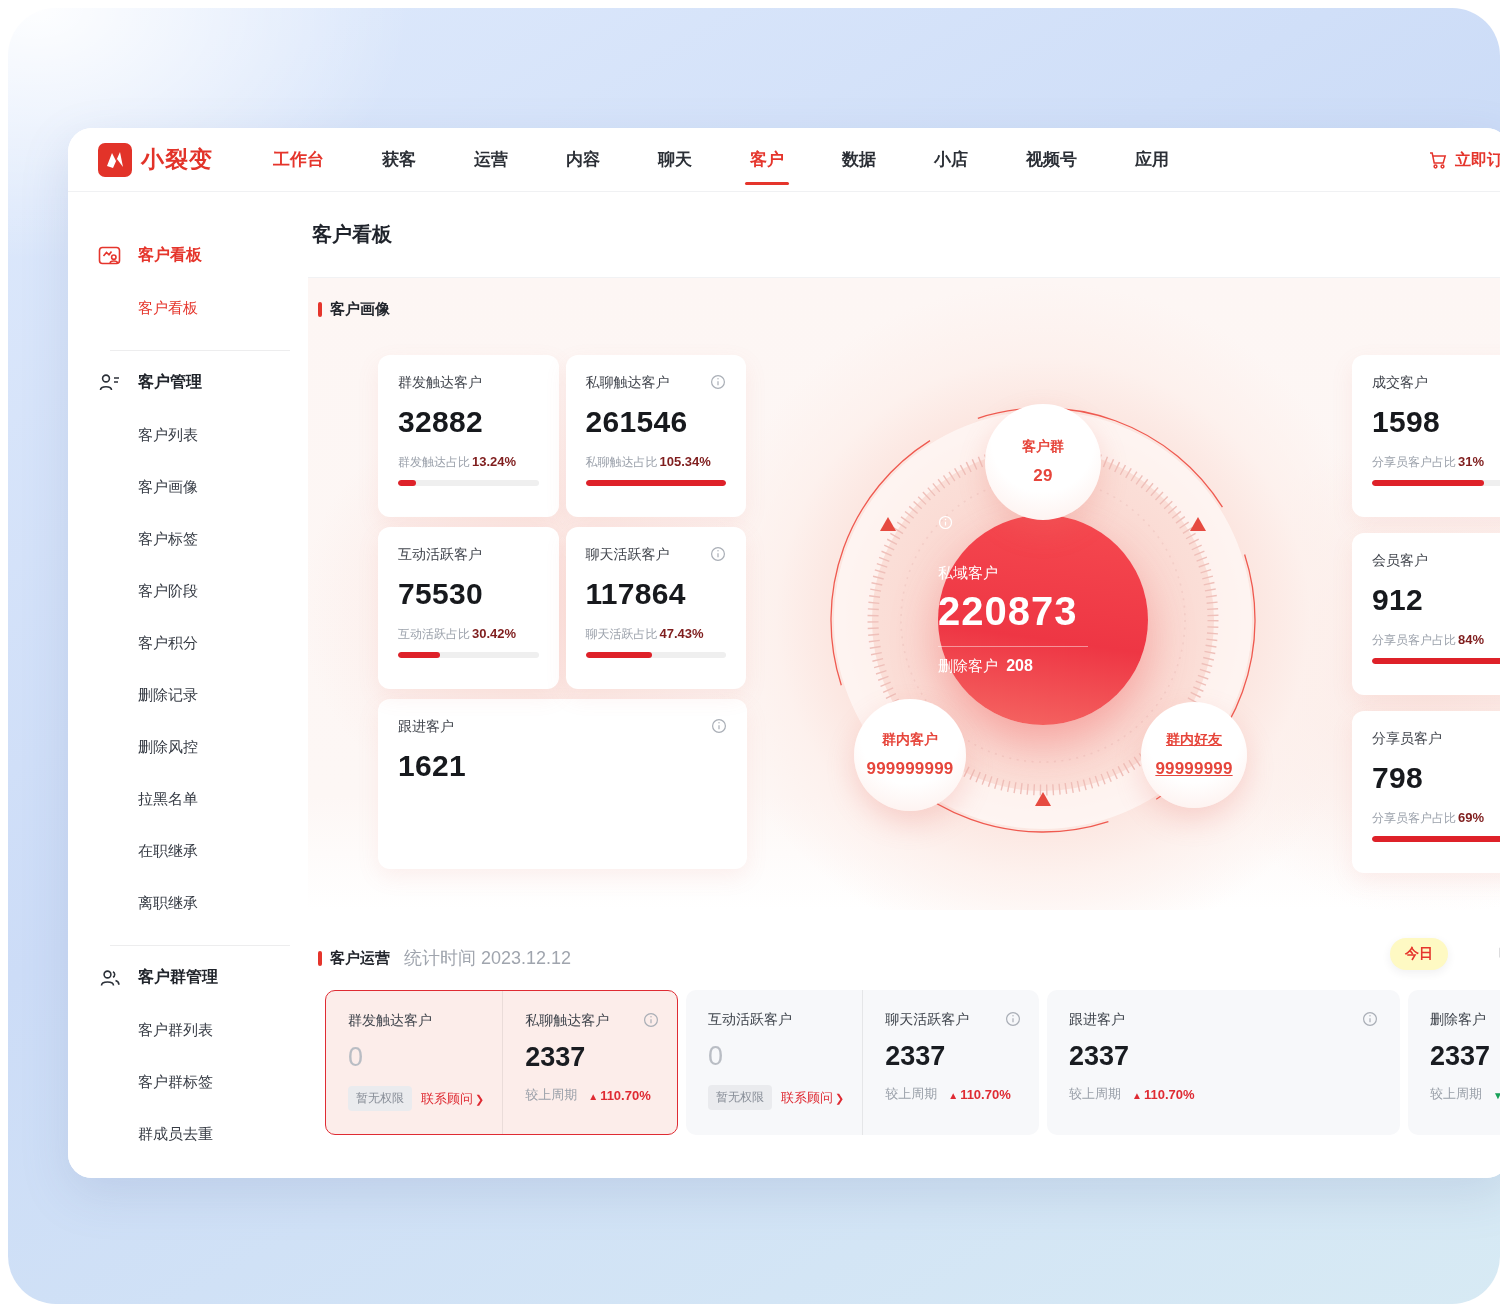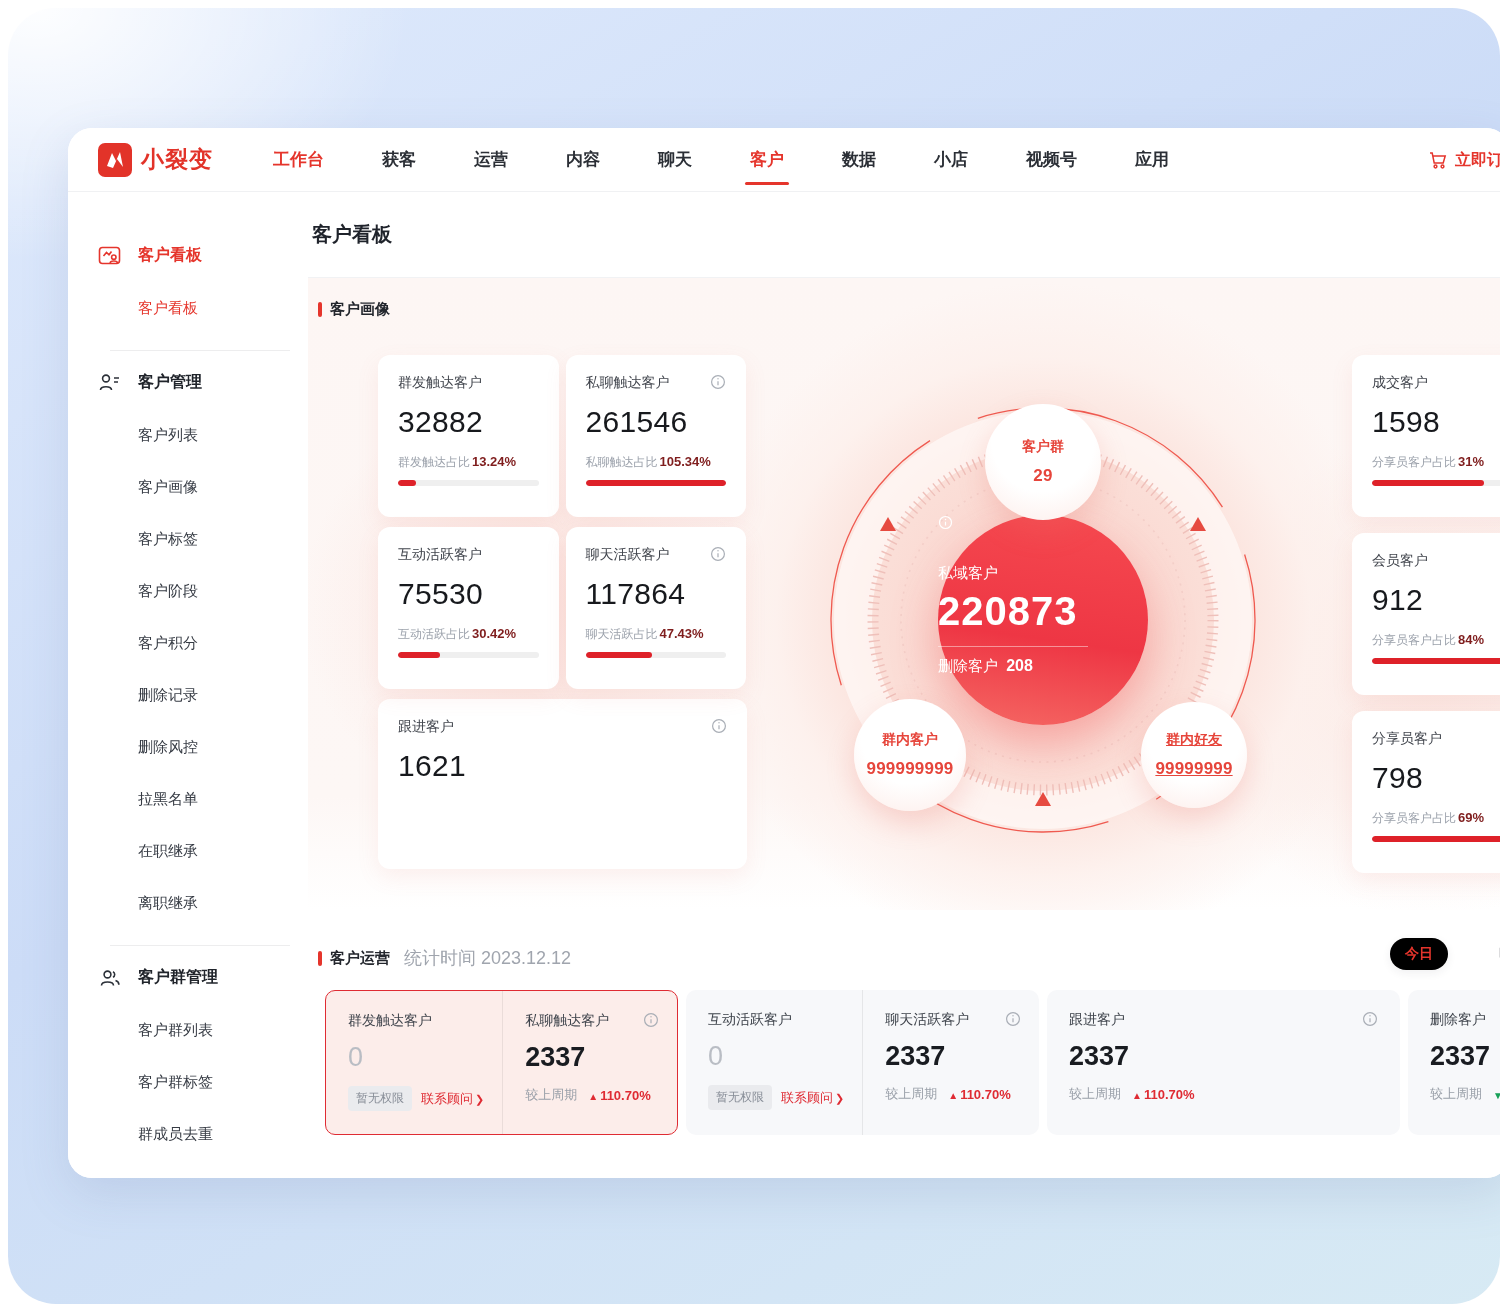--- a/index.html
+++ b/index.html
@@ -52,21 +52,21 @@
       radial-gradient(330px 320px at 1120px 400px, rgba(250,220,213,.55), rgba(255,255,255,0) 75%),
       linear-gradient(180deg,#fdf6f4 0%, #fdf7f5 82%, #ffffff 100%); }
   .dash .sec{ position:absolute; left:10px; top:22px; }
 
   .cards-left{ position:absolute; left:70px; top:77px; width:368px; }
   .cards-grid{ display:flex; gap:7px; margin-bottom:10px; }
   .card{ background:#fff; border-radius:12px; box-shadow:0 8px 22px rgba(228,120,110,.10); padding:19px 20px; }
   .card.half{ width:181px; height:162px; }
   .card.wide{ width:369px; height:170px; }
   .card-title{ display:flex; align-items:flex-start; justify-content:space-between; font-size:14px; color:#41454d; }
-  .card-value{ font-size:30px; font-weight:400; color:#17191d; margin-top:13px; letter-spacing:.3px; }
+  .card-value{ font-size:30px; font-weight:700; color:#17191d; margin-top:13px; letter-spacing:.3px; }
   .card-sub{ margin-top:15px; font-size:12px; color:#9ba1ab; white-space:nowrap; }
   .card-sub b{ font-size:13px; color:#7f1d1d; margin-left:2px; }
   .progress{ margin-top:9px; height:6px; border-radius:3px; background:#efefef; overflow:hidden; }
   .progress .fill{ height:100%; border-radius:3px; background:#de2129; }
 
   
   .gauge{ position:absolute; left:495px; top:102px; width:480px; height:480px; }
   .gauge svg{ position:absolute; left:0; top:0; }
   .gauge-center{ position:absolute; left:135px; top:135px; width:210px; height:210px; border-radius:50%;
     background:linear-gradient(188deg,#f5484f 6%, #ee3644 58%, #f87d71 118%);
@@ -87,21 +87,21 @@
   .bubble.top{ left:182px; top:24px; width:116px; height:116px; }
   .bubble.left{ left:51px; top:319px; width:112px; height:112px; }
   .bubble.right{ left:338px; top:322px; width:106px; height:106px;text-decoration:underline; }
 
   .cards-right{ position:absolute; left:1044px; top:77px; width:220px; }
   .cards-right .card{ width:220px; height:162px; margin-bottom:16px; }
 
   
   .ops{ position:relative; padding:36px 0 0 10px; }
   .filters{ position:absolute; top:28px; left:1082px; display:flex; align-items:center; gap:36px; }
-  .pill{ padding:7px 15px; border-radius:17px; background:#000000; box-shadow:0 3px 10px rgba(40,40,60,.07); color:#e5352c; font-size:14px; font-weight:600; cursor:pointer; white-space:nowrap; }
+  .pill{ padding:7px 15px; border-radius:17px; background:#fef9c3; box-shadow:0 3px 10px rgba(40,40,60,.07); color:#e5352c; font-size:14px; font-weight:600; cursor:pointer; white-space:nowrap; }
   .pill.inactive{ background:transparent; box-shadow:none; color:#3c414a; font-weight:400; }
 
   .op-row{ display:flex; gap:8px; margin-top:20px; margin-left:7px; }
   .op-card{ width:353px; height:145px; background:#f7f8fa; border-radius:10px; padding:21px 22px; flex-shrink:0; }
   .op-card.highlight{ background:#fcedea; border:1px solid #df2b33; }
   .op-card.double{ display:flex; padding:0; }
   .op-half{ flex:1; padding:21px 18px 0 22px; position:relative; }
   .op-half + .op-half{ border-left:1px solid rgba(0,0,0,.07); }
   .op-title{ display:flex; align-items:flex-start; justify-content:space-between; font-size:14px; color:#3f444c; }
   .op-value{ font-size:27px; font-weight:700; color:#191c21; margin-top:12px; }

